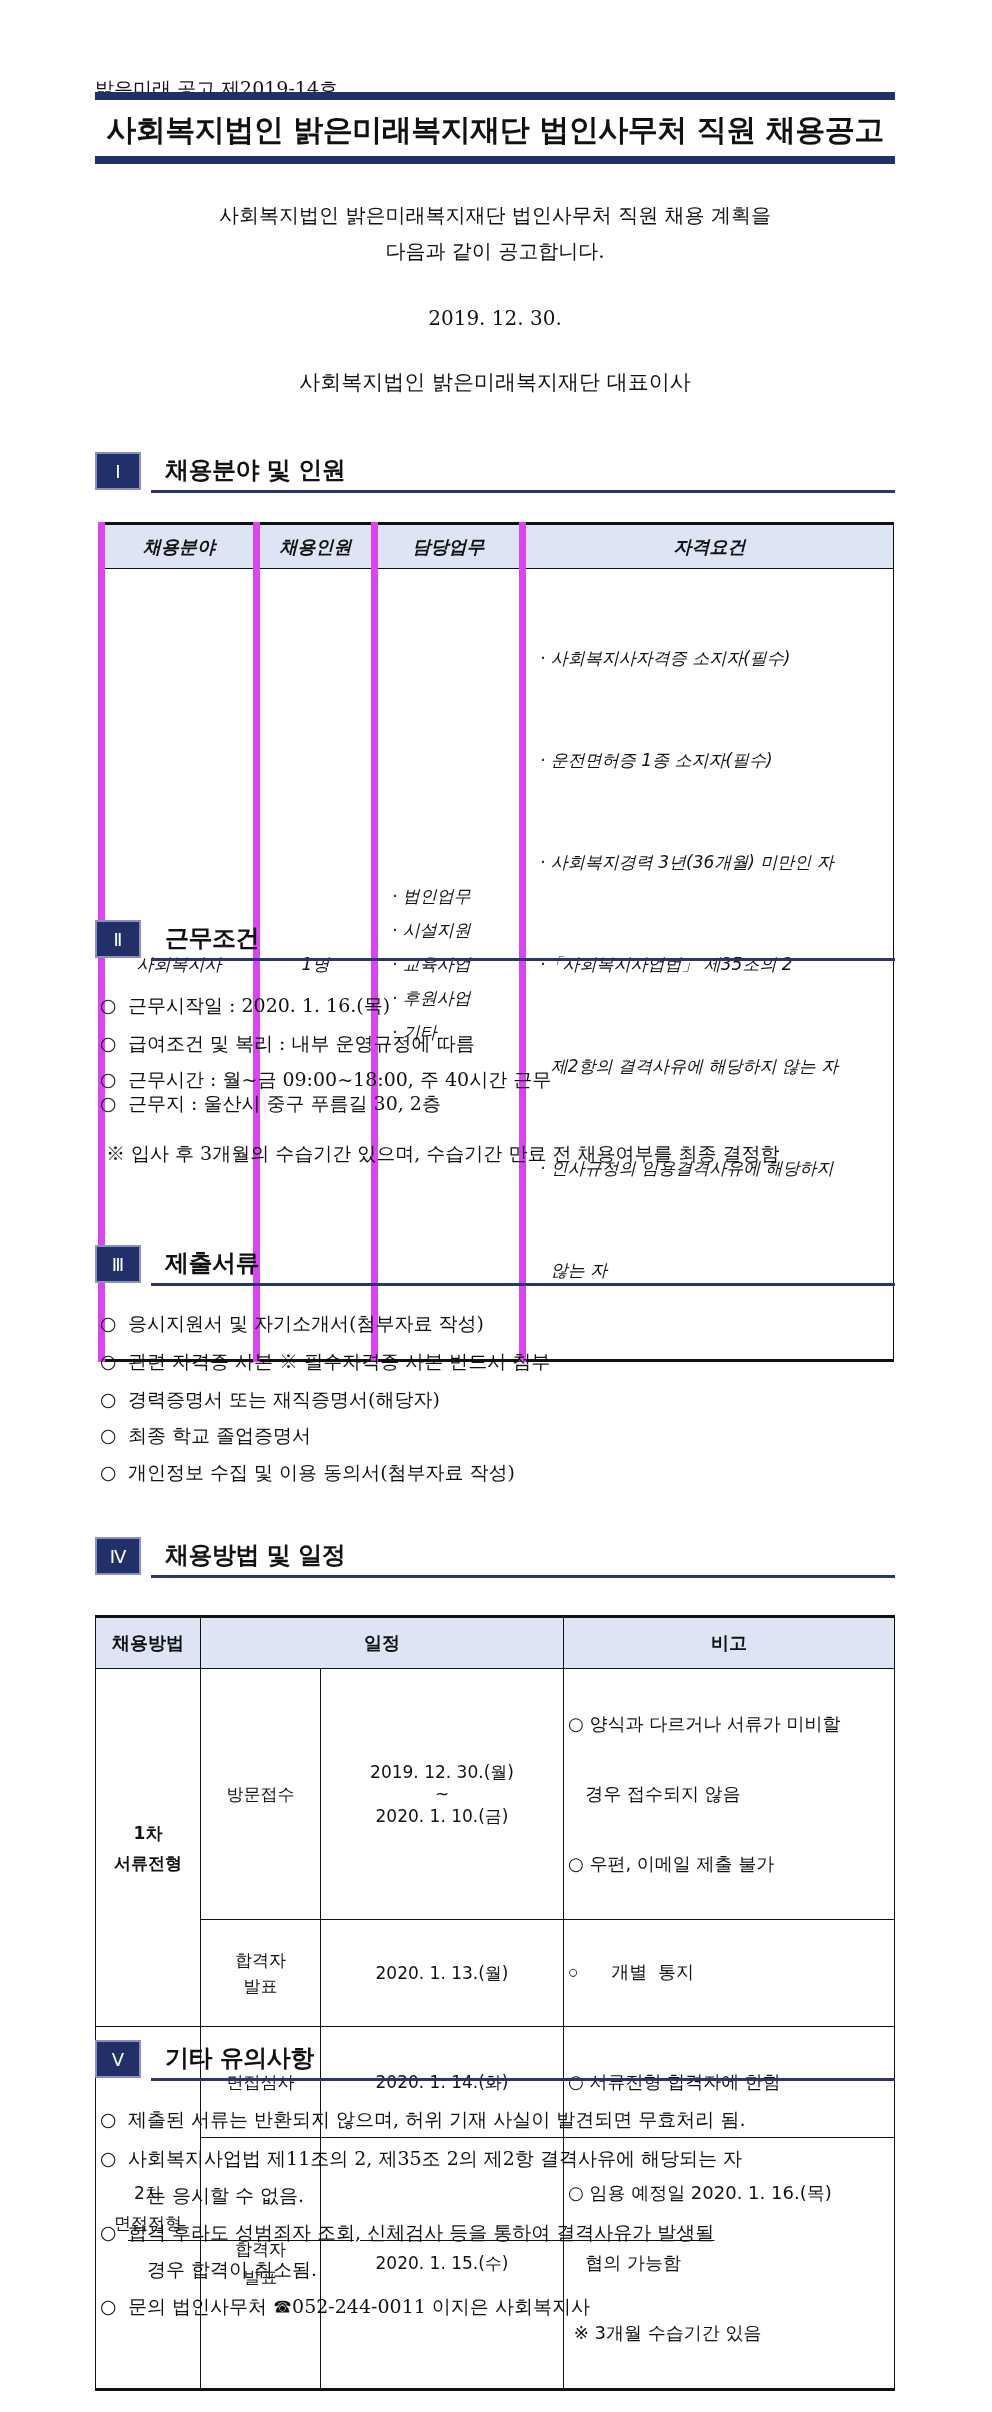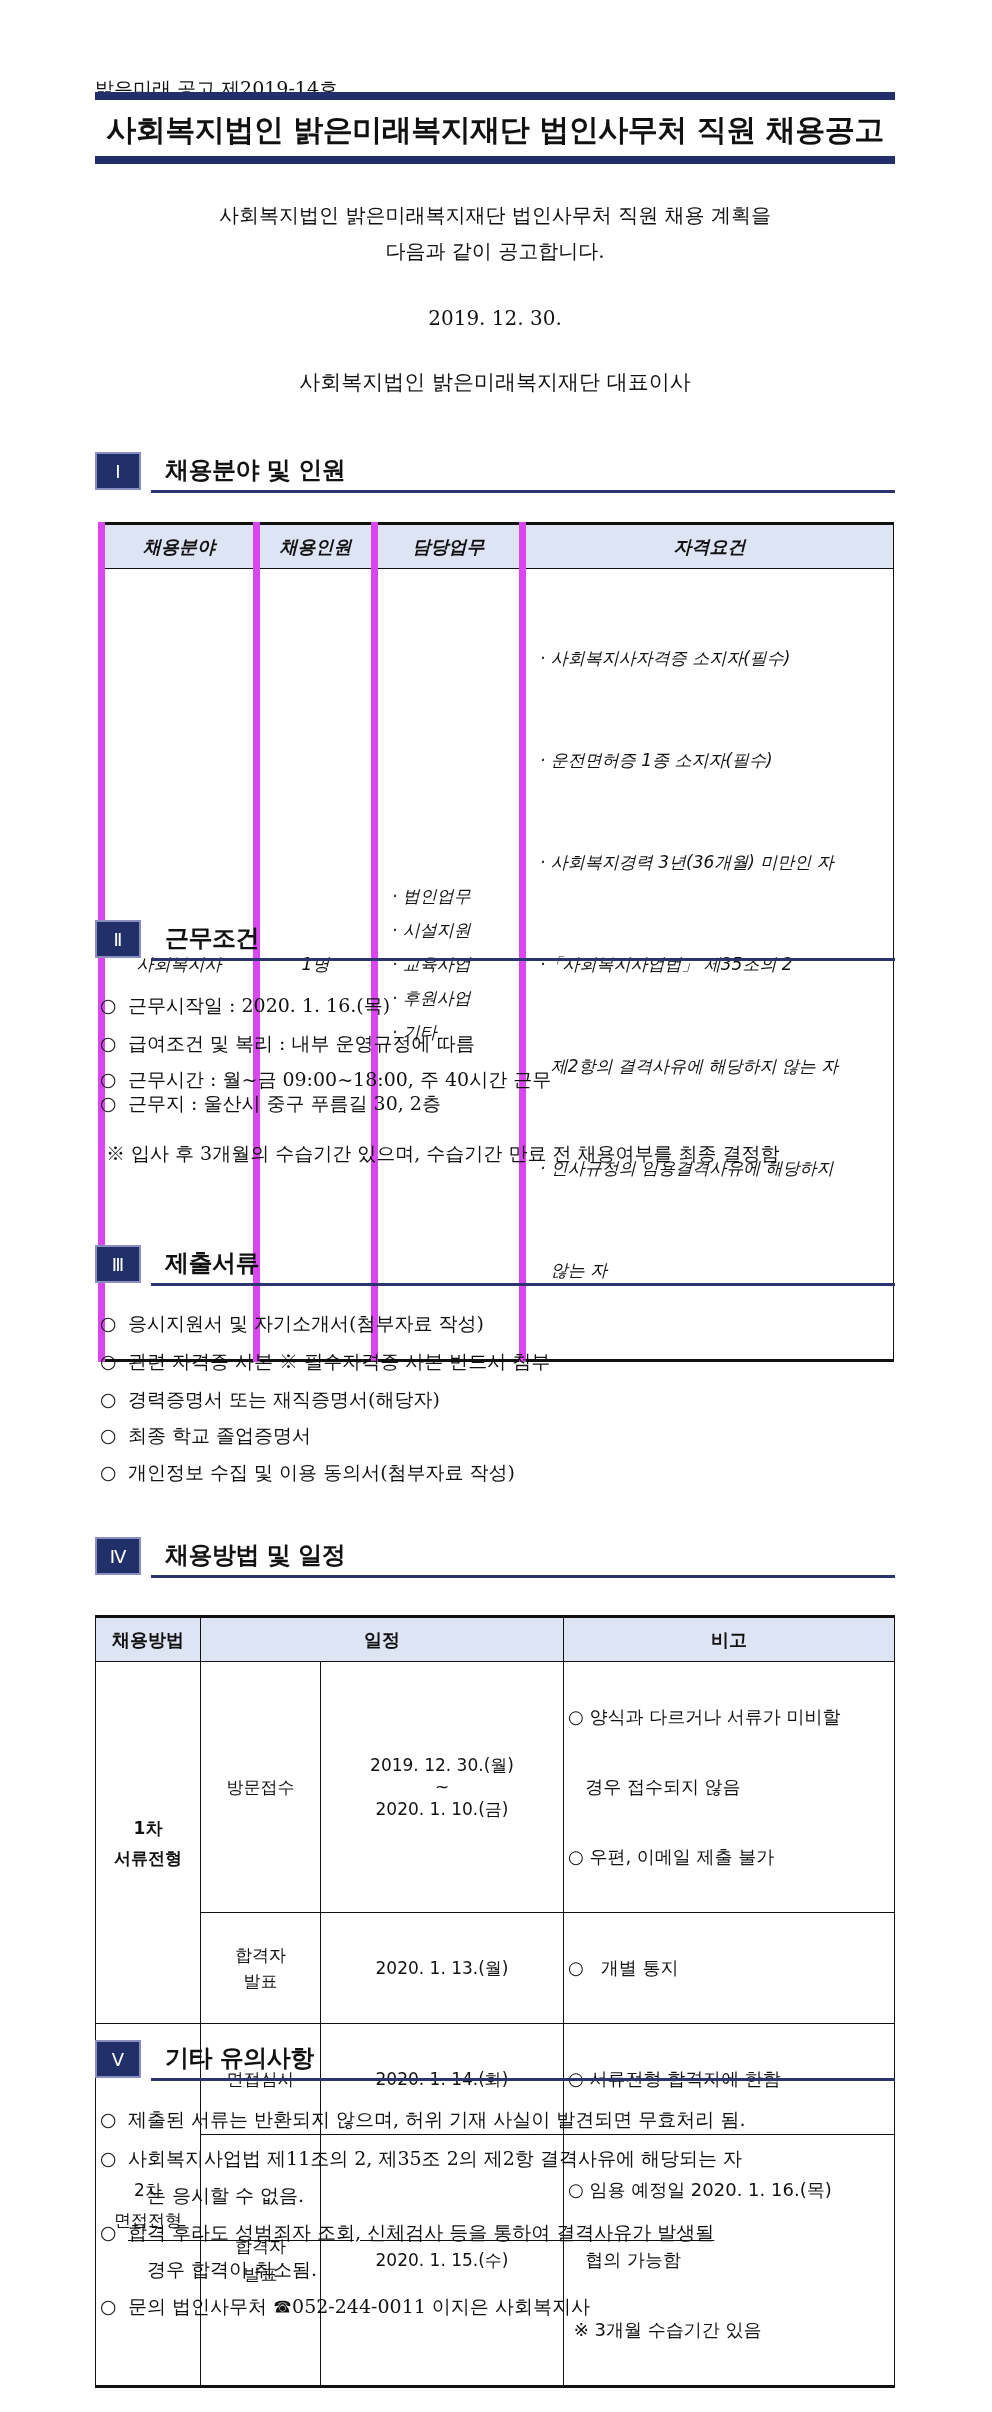--- a/index.html
+++ b/index.html
@@ -115,21 +115,21 @@
 </div>
 
 <table class="t4">
   <colgroup>
       <col style="width:105px">
       <col style="width:120px">
       <col style="width:243px">
       <col>
     </colgroup>
   <tbody>
-      <tr style="height:45px;">
+      <tr style="height:52px;">
     <th>채용방법</th>
     <th colspan="2">일정</th>
     <th>비고</th>
   </tr>
   <tr style="height:107px;">
     <td rowspan="2" class="c" style="font-weight:bold; line-height:30px;text-align:center;">
       <div>1차</div>
       <div>서류전형</div>
     </td>
     <td class="c">방문접수</td>
@@ -143,21 +143,21 @@
       <div class="note-line">   경우 접수되지 않음</div>
       <div class="note-line">○ 우편, 이메일 제출 불가</div>
     </td>
   </tr>
   <tr style="height:60px;">
     <td class="c" style="line-height:26px;">
       <div>합격자</div>
       <div>발표</div>
     </td>
     <td class="c">2020. 1. 13.(월)</td>
-    <td style="white-space:pre;">
+    <td style="white-space:pre;font-family:Liberation Mono, monospace;">
       <div class="note-line">○   개별 통지</div>
     </td>
   </tr>
   <tr style="height:61px;">
     <td rowspan="2" class="c" style="line-height:30px;">
       <div>2차</div>
       <div>면접전형</div>
     </td>
     <td class="c">면접심사</td>
     <td class="c">2020. 1. 14.(화)</td>

